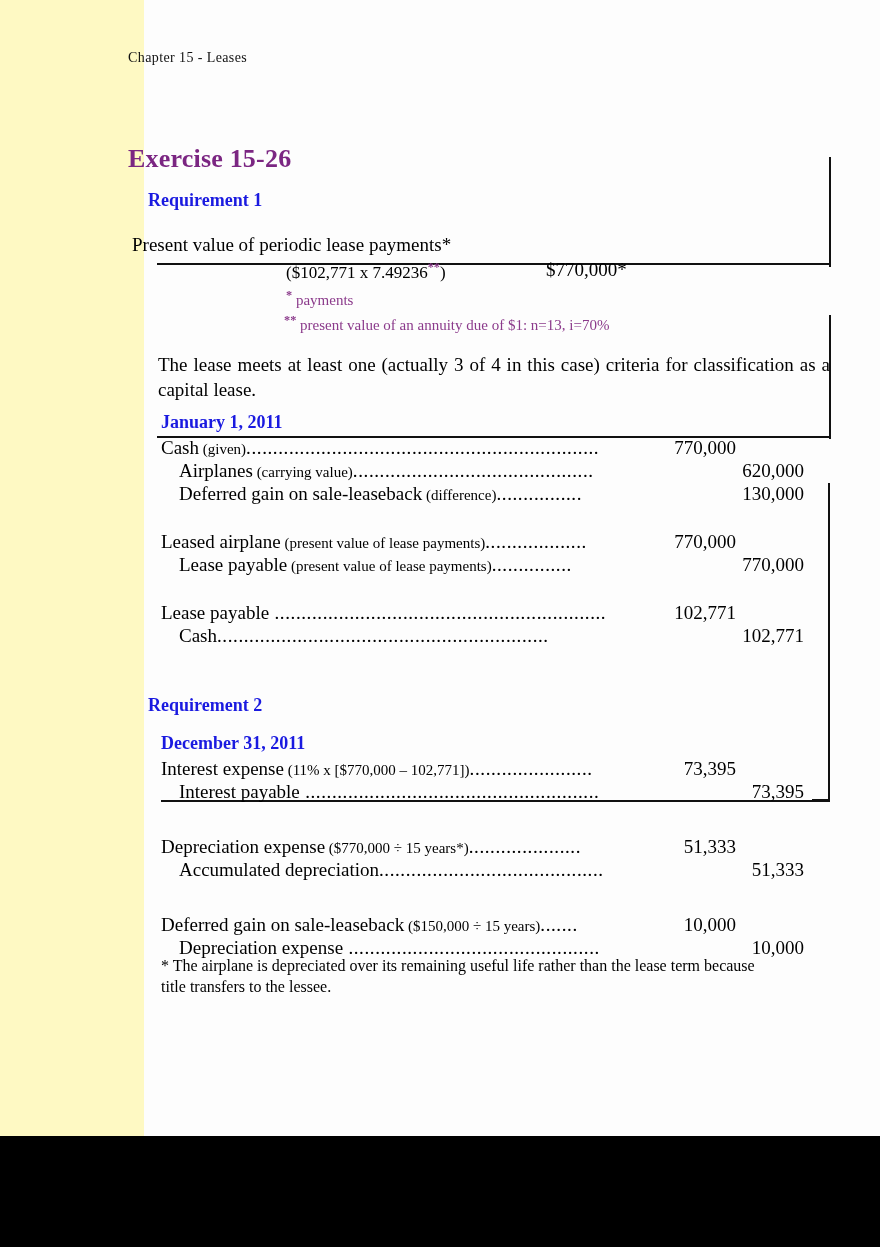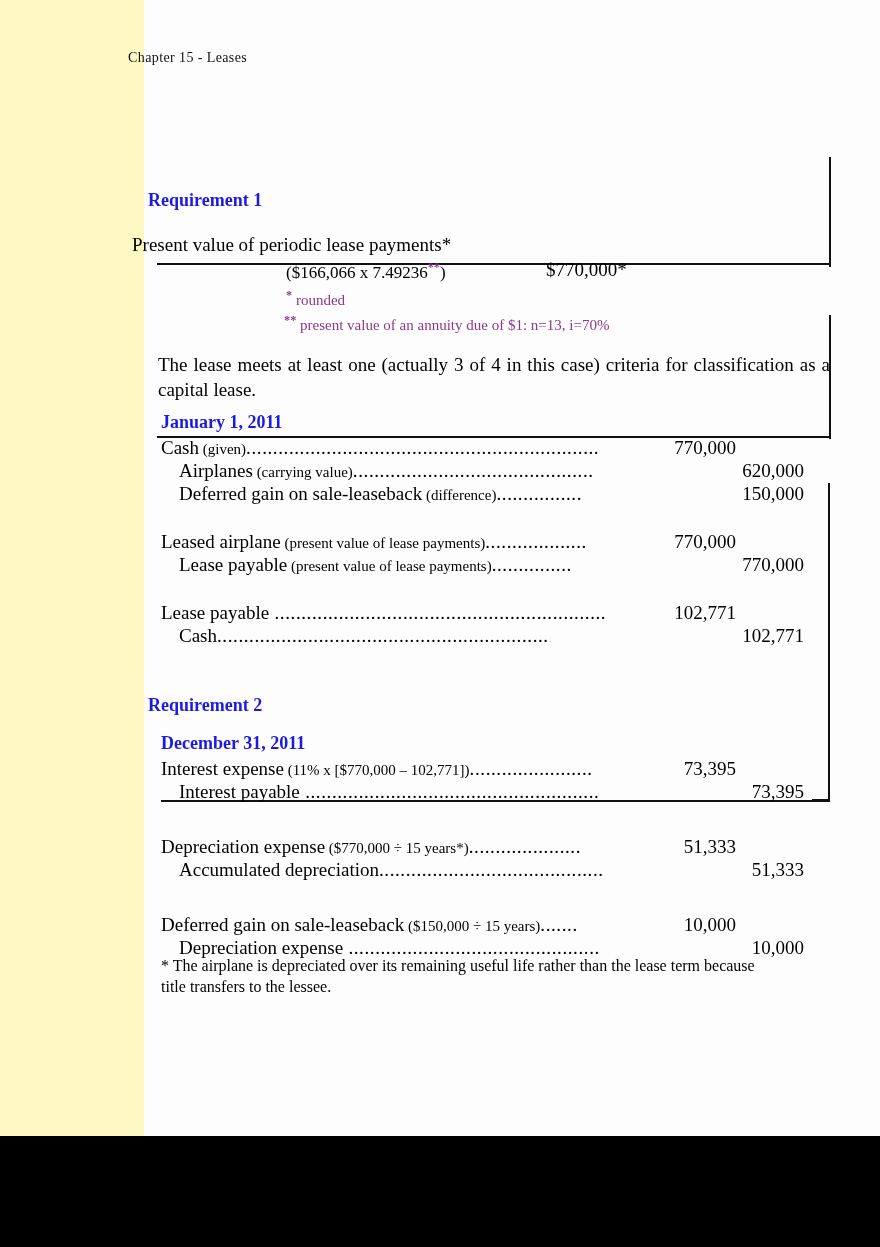--- a/index.html
+++ b/index.html
@@ -210,30 +210,31 @@
   <div class="vrule" style="left:829px; top:315px; height:124px;"></div>
   <div class="vrule" style="left:828px; top:483px; height:318px;"></div>
   <div class="hrule" style="left:812px; top:799px; width:18px;"></div>
 
   <div class="hrule" style="left:157px; top:263px; width:673px;"></div>
   <div class="hrule" style="left:157px; top:436px; width:673px;"></div>
   <div class="hrule" style="left:161px; top:800px; width:669px;"></div>
 
   <div class="chapter-head">Chapter 15 - Leases</div>
 
+  <div class="exercise-title">Exercise 15-26</div>
 
   <div class="req-head req1">Requirement 1</div>
 
   <div class="pv-line">Present value of periodic lease payments*</div>
 
-  <div class="pv-calc"><span>($166,066 x 7.49236</span><sup class="mark">**</sup><span>)</span></div>
+  <div class="pv-calc"><span>($102,771 x 7.49236</span><sup class="mark">**</sup><span>)</span></div>
 
   <div class="pv-amount">$770,000*</div>
 
-  <div class="footnote-sm fn-rounded"><span class="fn-star">*</span> <span>rounded</span></div>
+  <div class="footnote-sm fn-rounded"><span class="fn-star">*</span> <span>payments</span></div>
 
   <div class="footnote-sm fn-pvad"><span class="fn-star">**</span> <span>present value of an annuity due of $1: n=13, i=70%</span></div>
 
   <div class="para">The lease meets at least one (actually 3 of 4 in this case) criteria for classification as a capital lease.</div>
 
   <div class="date-head date-jan">January 1, 2011</div>
 
   <div class="entries" id="entries-r1">
       <div class="entry-block">
         <div class="entry-row">
@@ -242,21 +243,21 @@
           <div class="credit"></div>
         </div>
         <div class="entry-row">
           <div class="acct indent"><span>Airplanes</span><span class="paren"> (carrying value)</span><span class="dots">.............................................</span></div>
           <div class="debit"></div>
           <div class="credit">620,000</div>
         </div>
         <div class="entry-row">
           <div class="acct indent"><span>Deferred gain on sale-leaseback</span><span class="paren"> (difference)</span><span class="dots">................</span></div>
           <div class="debit"></div>
-          <div class="credit">150,000</div>
+          <div class="credit">130,000</div>
         </div>
       </div>
       <div class="gap"></div>
       <div class="entry-block">
         <div class="entry-row">
           <div class="acct"><span>Leased airplane</span><span class="paren"> (present value of lease payments)</span><span class="dots">...................</span></div>
           <div class="debit">770,000</div>
           <div class="credit"></div>
         </div>
         <div class="entry-row">

